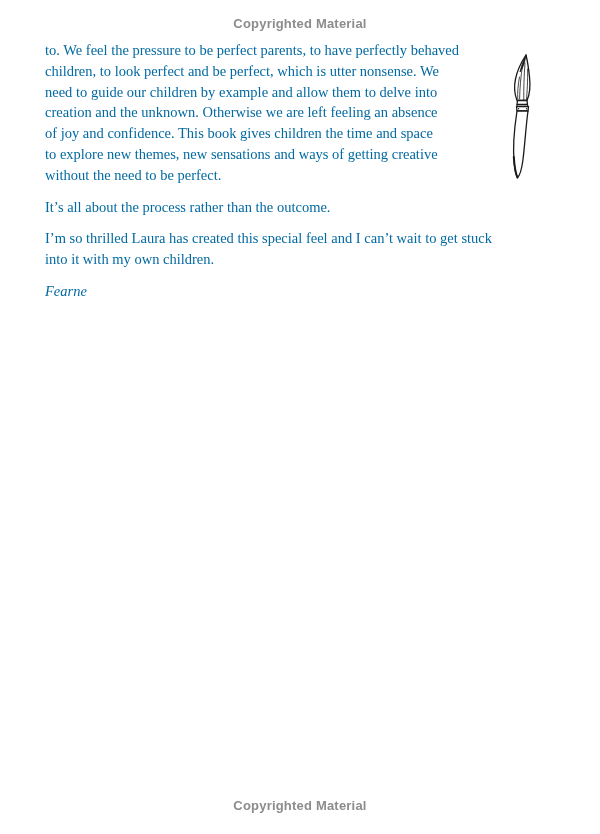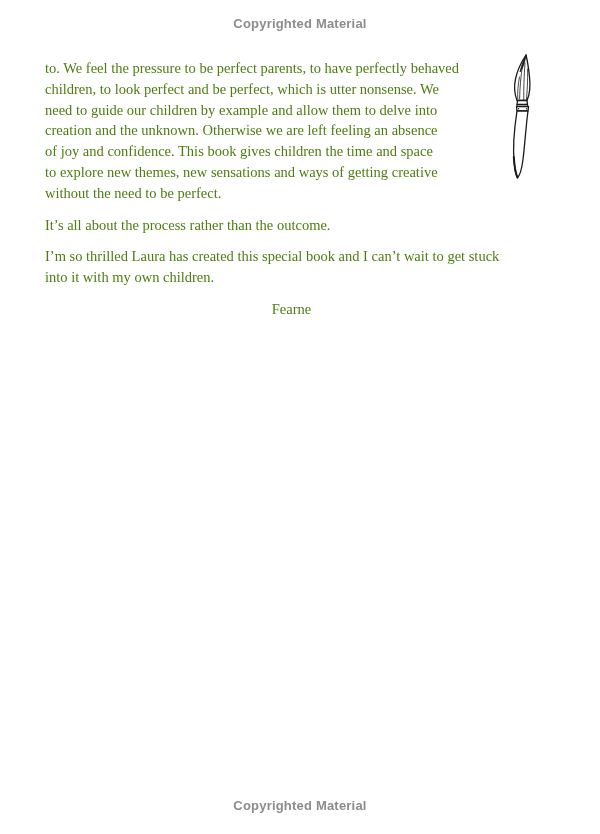--- a/index.html
+++ b/index.html
@@ -24,33 +24,34 @@
     font-size: 13px;
     font-weight: 700;
     letter-spacing: 0.2px;
     color: #8c8c8c;
   }
   .copyright.top { top: 16px; }
   .copyright.bottom { top: 798px; }
   .body-text {
     position: absolute;
     left: 45px;
-    top: 58px;
+    top: 40px;
     width: 494px;
     font-size: 14.5px;
     line-height: 20.8px;
-    color: #4d7c0f;
+    color: #0369a1;
   }
   .body-text p {
     margin: 0 0 11px 0;
     white-space: pre-line;
   }
   .signature {
     margin-top: 13px;
-    text-align: center;
+    text-align: left;
+    font-style: italic;
     padding-right: 1px;
   }
   .brush {
     position: absolute;
     left: 500px;
     top: 53px;
     width: 42px;
     height: 130px;
   }
 </style>
@@ -63,21 +64,21 @@
 
   <div class="body-text">
     <p>to. We feel the pressure to be perfect parents, to have perfectly behaved
 children, to look perfect and be perfect, which is utter nonsense. We
 need to guide our children by example and allow them to delve into
 creation and the unknown. Otherwise we are left feeling an absence
 of joy and confidence. This book gives children the time and space
 to explore new themes, new sensations and ways of getting creative
 without the need to be perfect.</p>
     <p>It’s all about the process rather than the outcome.</p>
-    <p>I’m so thrilled Laura has created this special book and I can’t wait to get stuck
+    <p>I’m so thrilled Laura has created this special feel and I can’t wait to get stuck
 into it with my own children.</p>
     <p class="signature">Fearne</p>
   </div>
 
   <svg class="brush" viewBox="0 0 42 130" xmlns="http://www.w3.org/2000/svg">
     <g fill="none" stroke="#1a1a1a" stroke-width="1.3" stroke-linecap="round" stroke-linejoin="round">
 
       <path d="M26,2 C22,8 17.5,16 15.5,26 C14,33 14.5,41 17,47.5 L27,47.5 C29.5,42 30.5,33 29.5,24 C28.6,15 27.2,7 26,2 Z" fill="#ffffff"></path>
 
       <path d="M26,2 C23.5,7 21.5,12.5 20,19 C22.5,15.5 24.8,10 26,2 Z" fill="#1a1a1a" stroke-width="0.8"></path>

